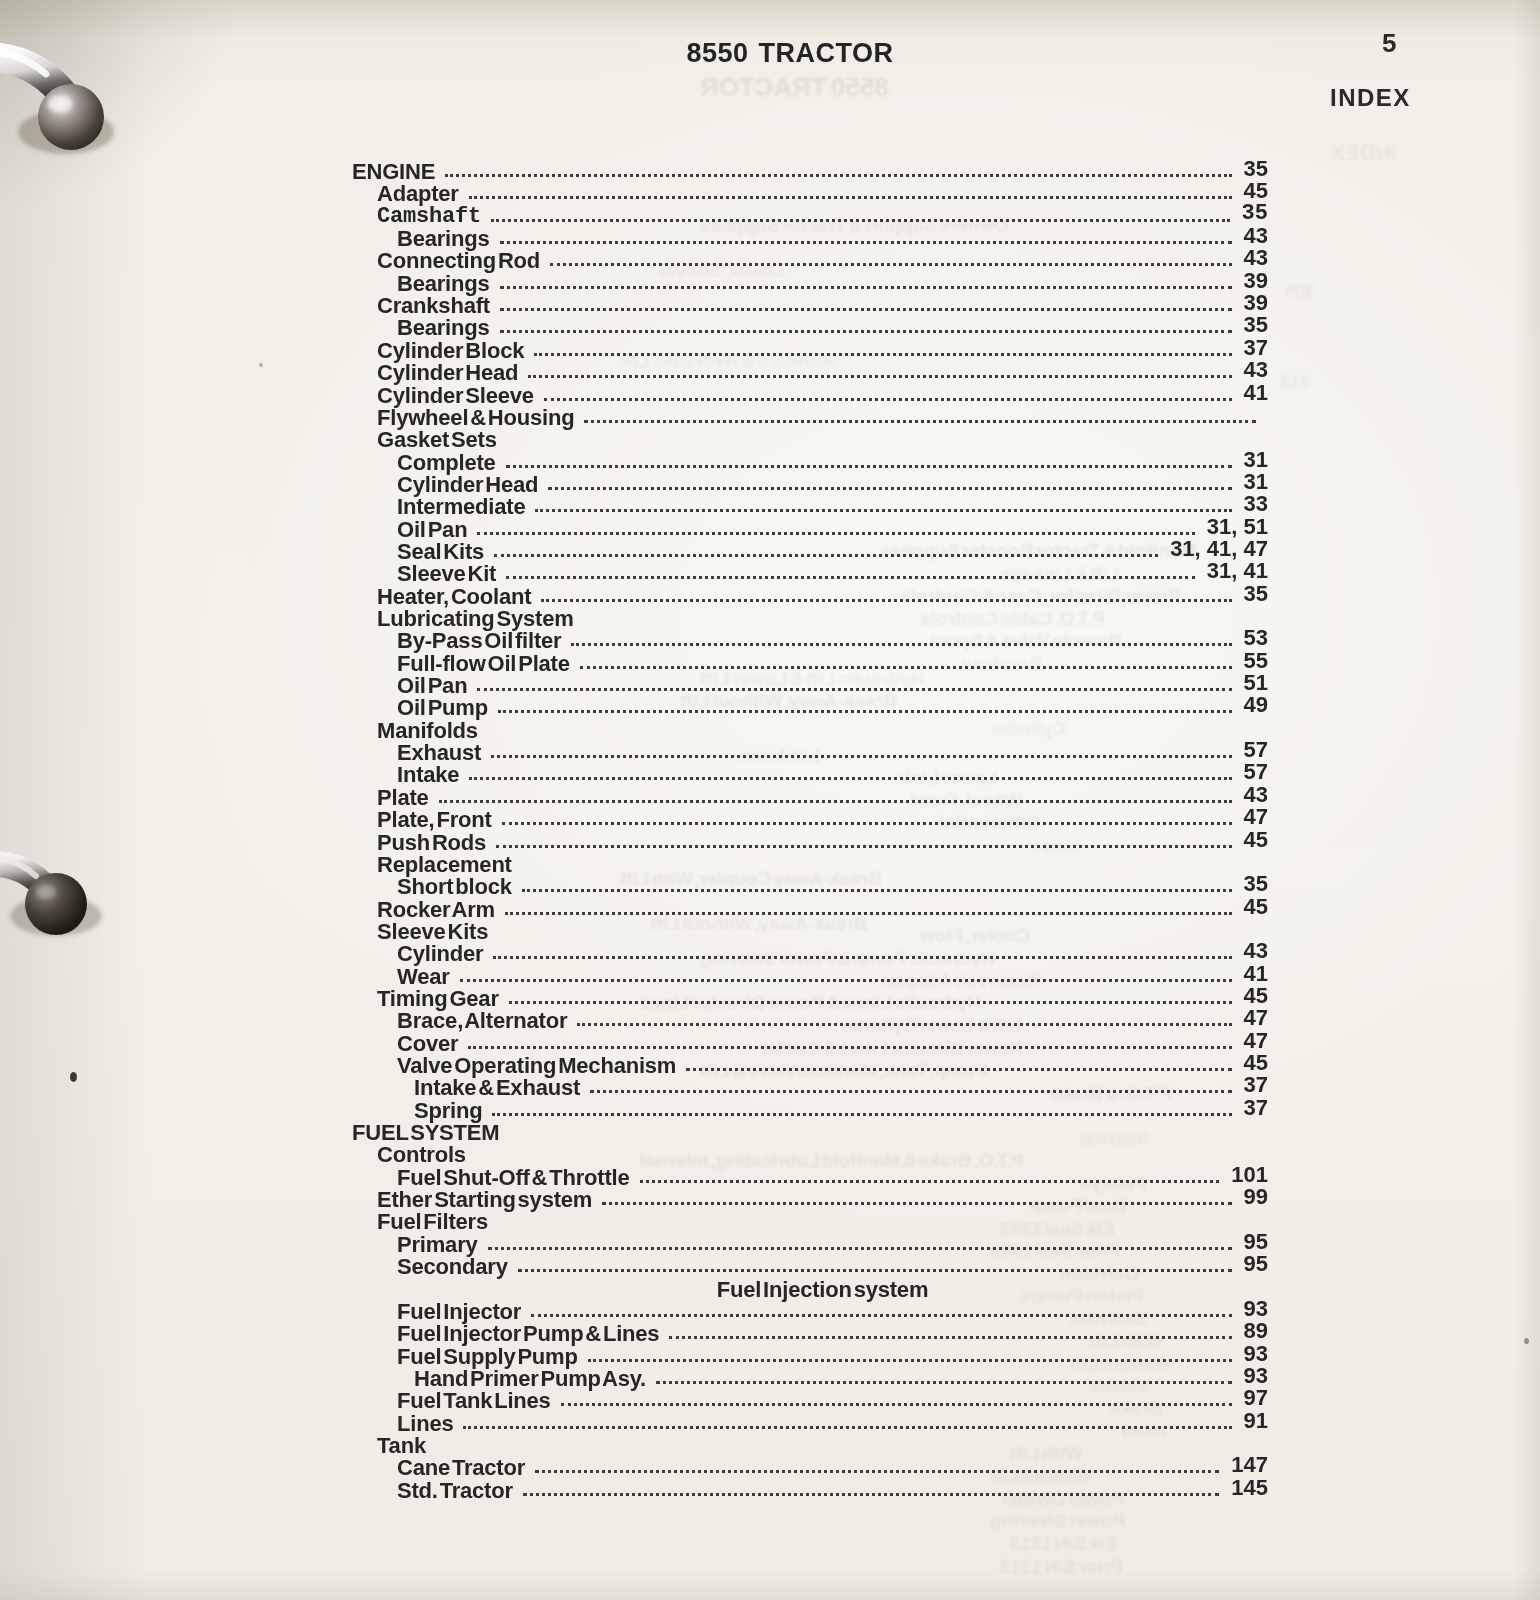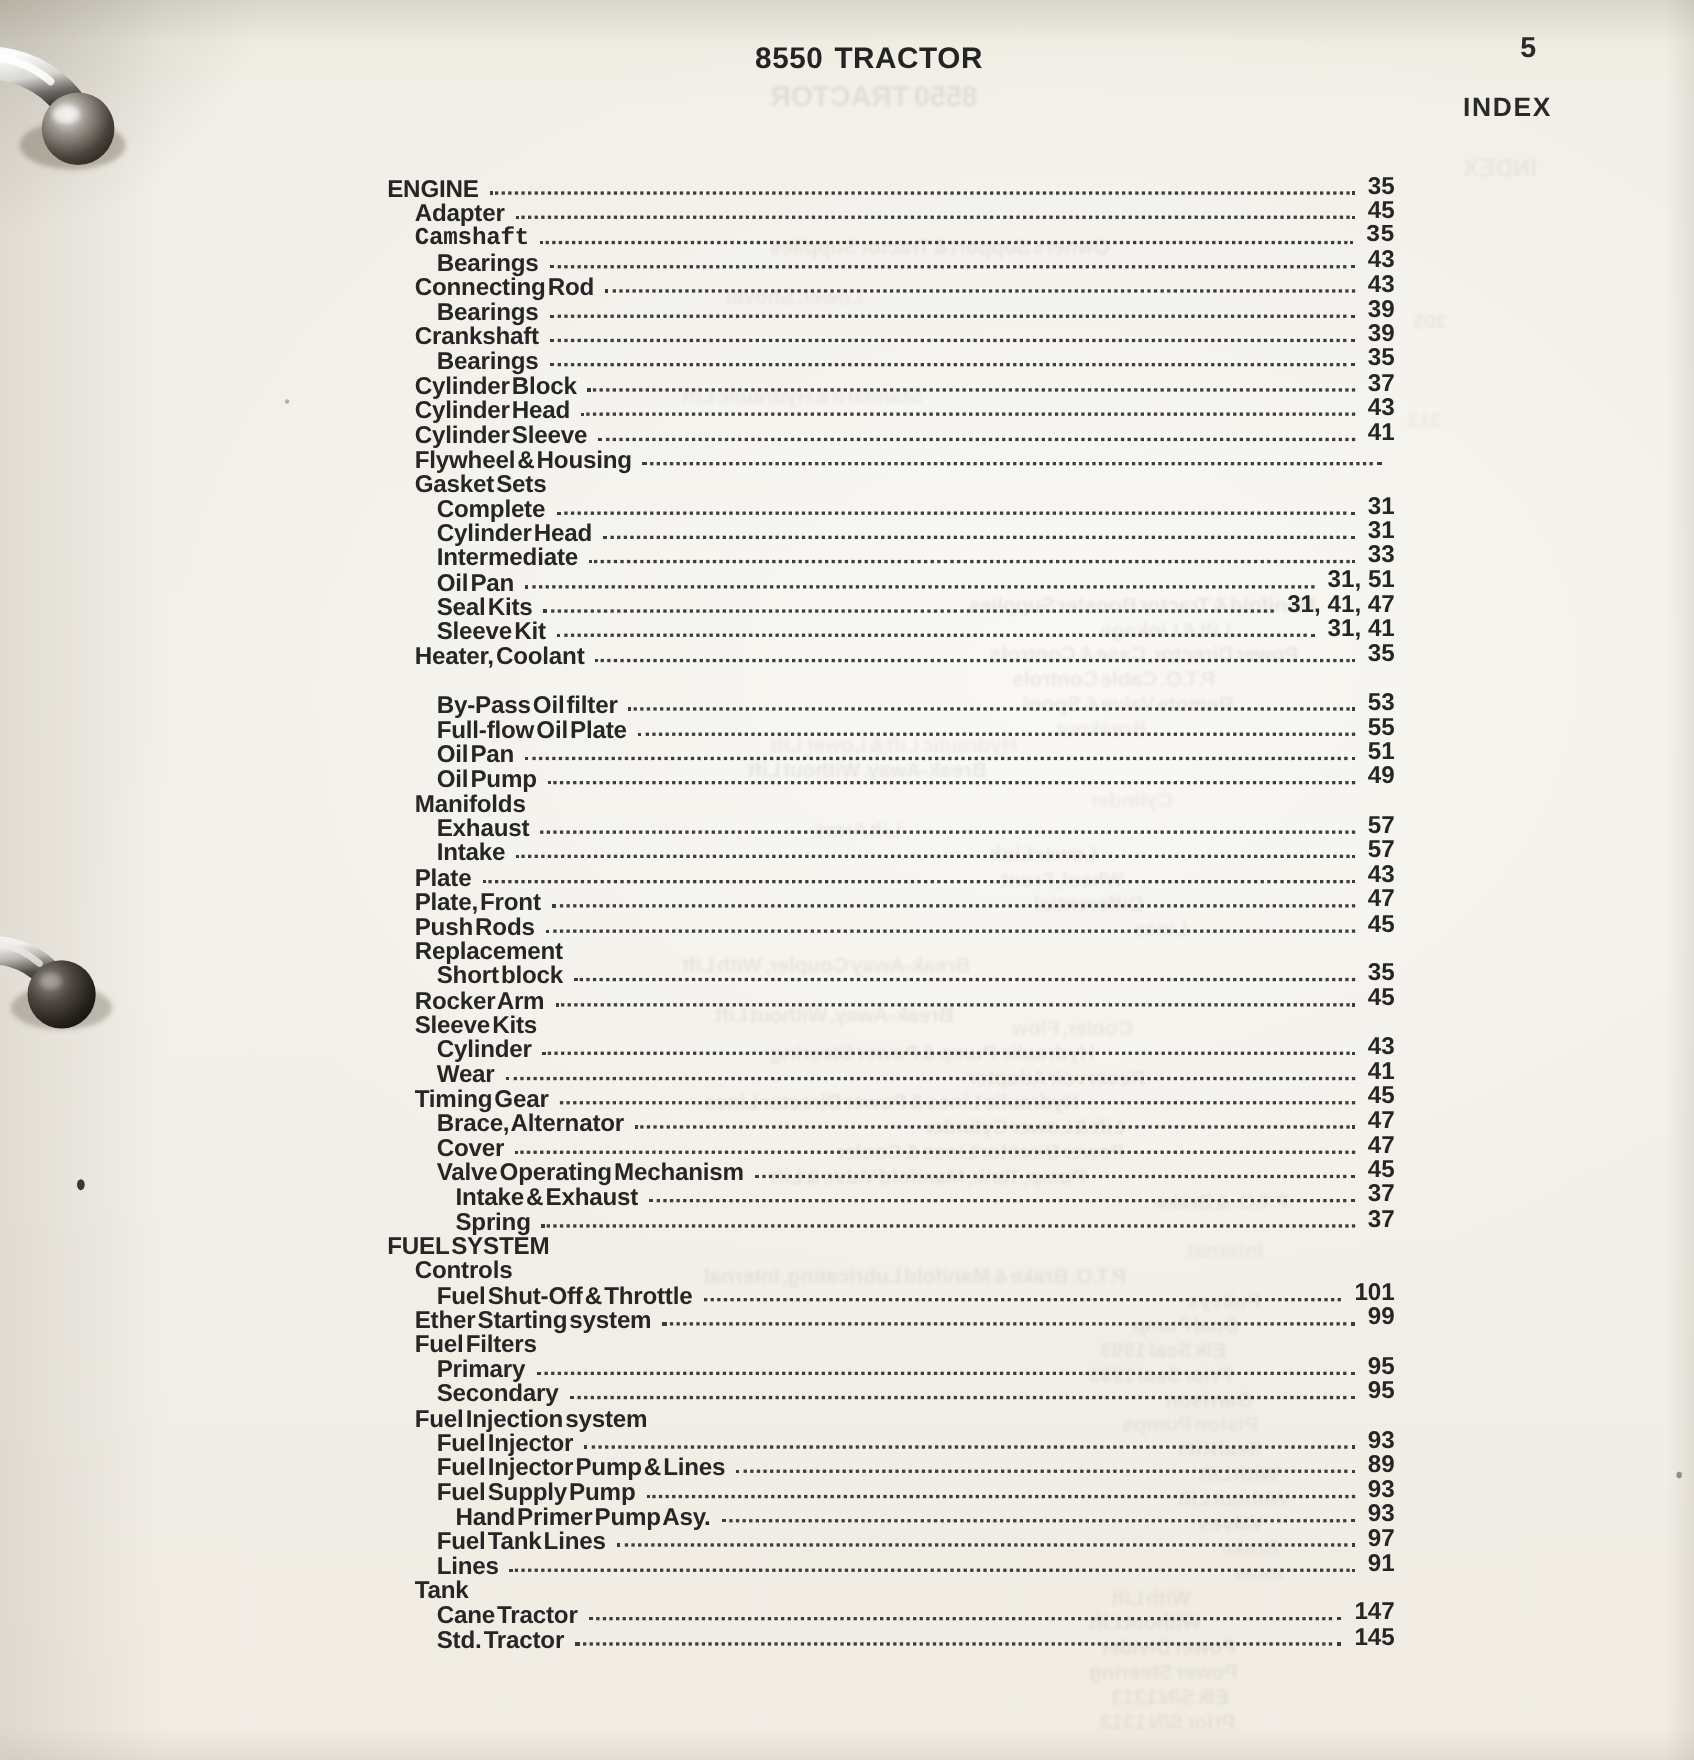--- a/index.html
+++ b/index.html
@@ -209,20 +209,23 @@
       <div class="row" style="left: 397px; top: 562.3px; width: 871px;">
         <span class="lbl">Sleeve Kit</span>
         <span class="leader"></span>
         <span class="num">31, 41</span>
       </div>
       <div class="row" style="left: 377px; top: 584.65px; width: 891px;">
         <span class="lbl">Heater, Coolant</span>
         <span class="leader"></span>
         <span class="num">35</span>
       </div>
+      <div class="row" style="left: 377px; top: 607px; width: 891px;">
+        <span class="lbl">Lubricating System</span>
+      </div>
       <div class="row" style="left: 397px; top: 629.35px; width: 871px;">
         <span class="lbl">By-Pass Oil filter</span>
         <span class="leader"></span>
         <span class="num">53</span>
       </div>
       <div class="row" style="left: 397px; top: 651.7px; width: 871px;">
         <span class="lbl">Full-flow Oil Plate</span>
         <span class="leader"></span>
         <span class="num">55</span>
       </div>
@@ -342,21 +345,21 @@
       <div class="row" style="left: 397px; top: 1232.8px; width: 871px;">
         <span class="lbl">Primary</span>
         <span class="leader"></span>
         <span class="num">95</span>
       </div>
       <div class="row" style="left: 397px; top: 1255.15px; width: 871px;">
         <span class="lbl">Secondary</span>
         <span class="leader"></span>
         <span class="num">95</span>
       </div>
-      <div class="row" style="left: 377px; top: 1277.5px; width: 891px;">
+      <div class="row" style="left: 377px; top: 1277.5px; width: 891px; justify-content: center;">
         <span class="lbl">Fuel Injection system</span>
       </div>
       <div class="row" style="left: 397px; top: 1299.85px; width: 871px;">
         <span class="lbl">Fuel Injector</span>
         <span class="leader"></span>
         <span class="num">93</span>
       </div>
       <div class="row" style="left: 397px; top: 1322.2px; width: 871px;">
         <span class="lbl">Fuel Injector Pump &amp; Lines</span>
         <span class="leader"></span>

